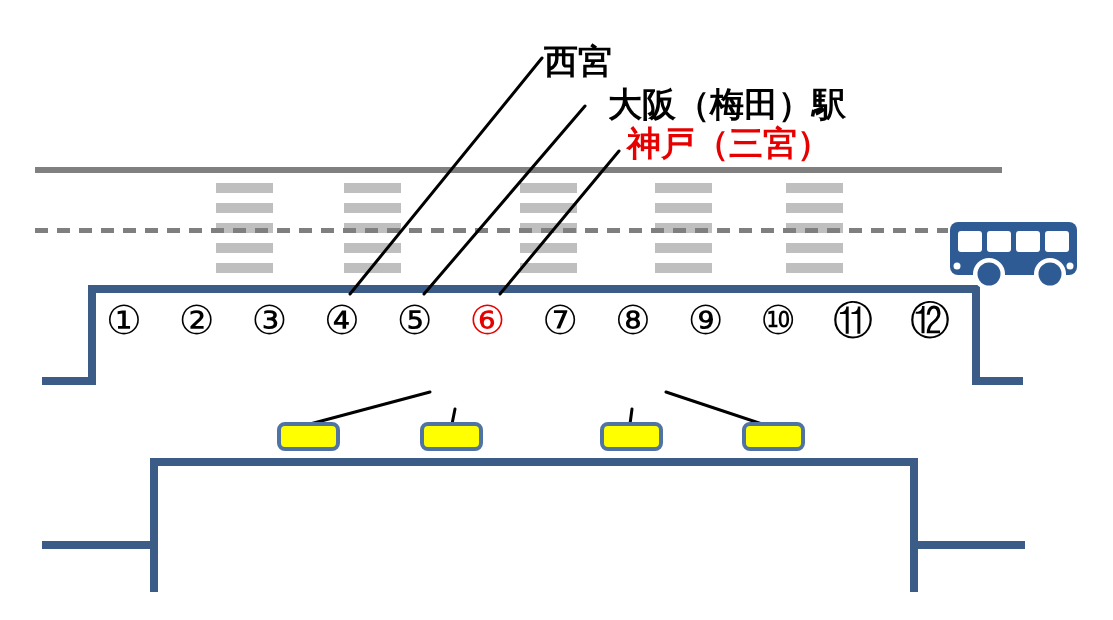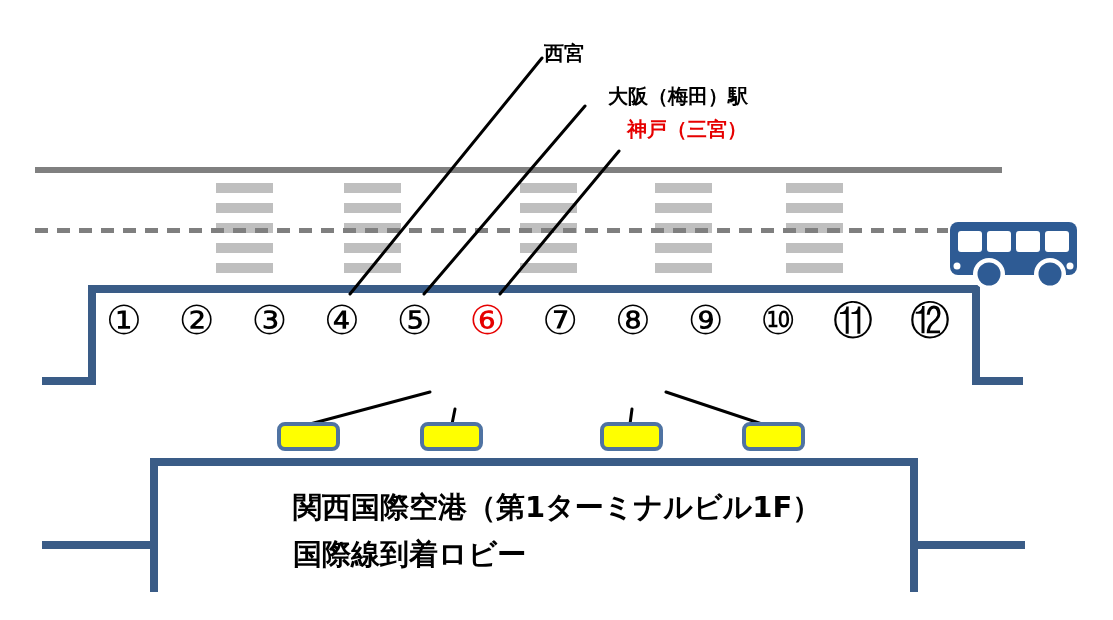--- a/index.html
+++ b/index.html
@@ -2,21 +2,21 @@
 <html><head>
 <meta charset="utf-8">
 <style>
   * { margin:0; padding:0; box-sizing:border-box; }
   body { background:#ffffff; }
   .stage {
     position:relative; width:1113px; height:620px; background:#ffffff;
     font-family:"DejaVu Sans","Liberation Sans",sans-serif; overflow:hidden;
   }
   .lbl {
-    position:absolute; font-weight:bold; font-size:20px; color:#000;
+    position:absolute; font-weight:bold; font-size:34px; color:#000;
     white-space:nowrap; line-height:1.15;
   }
   .lbl.red { color:#e60000; }
   
   .road-edge {
     position:absolute; left:35px; top:167px; width:967px; height:6px;
     background:#808080;
   }
   .center-line {
     position:absolute; left:35px; top:228px; width:913px; height:5px;
@@ -84,21 +84,21 @@
       <circle cx="1050" cy="274" r="16" fill="#fff"></circle>
       <circle cx="989" cy="274" r="11.5" fill="#2e5b94"></circle>
       <circle cx="1050" cy="274" r="11.5" fill="#2e5b94"></circle>
       <circle cx="957" cy="266" r="3.5" fill="#fff"></circle>
       <circle cx="1070" cy="266" r="3.5" fill="#fff"></circle>
     </g>
   </svg>
 
   <div class="lbl" style="left:544px; top:42px">西宮</div>
   <div class="lbl" style="left:608px; top:85px">大阪（梅田）駅</div>
-  <div class="lbl red" style="left:627px; top:118px">神戸（三宮）</div>
+  <div class="lbl red" style="left:627px; top:124px">神戸（三宮）</div>
 
   <div class="stops">
     <span>①</span>
     <span>②</span>
     <span>③</span>
     <span>④</span>
     <span>⑤</span>
     <span class="red">⑥</span>
     <span>⑦</span>
     <span>⑧</span>
@@ -106,18 +106,14 @@
     <span>⑩</span>
     <span>⑪</span>
     <span>⑫</span>
   </div>
 
   <div class="kiosk" style="left:277px"></div>
   <div class="kiosk" style="left:420px"></div>
   <div class="kiosk" style="left:600px"></div>
   <div class="kiosk" style="left:742px"></div>
 
-  <div class="terminal-text">
-    <div>関西国際空港（第1ターミナルビル1F）</div>
-    <div>国際線到着ロビー</div>
-  </div>
 
 </div>
 
 </body></html>

